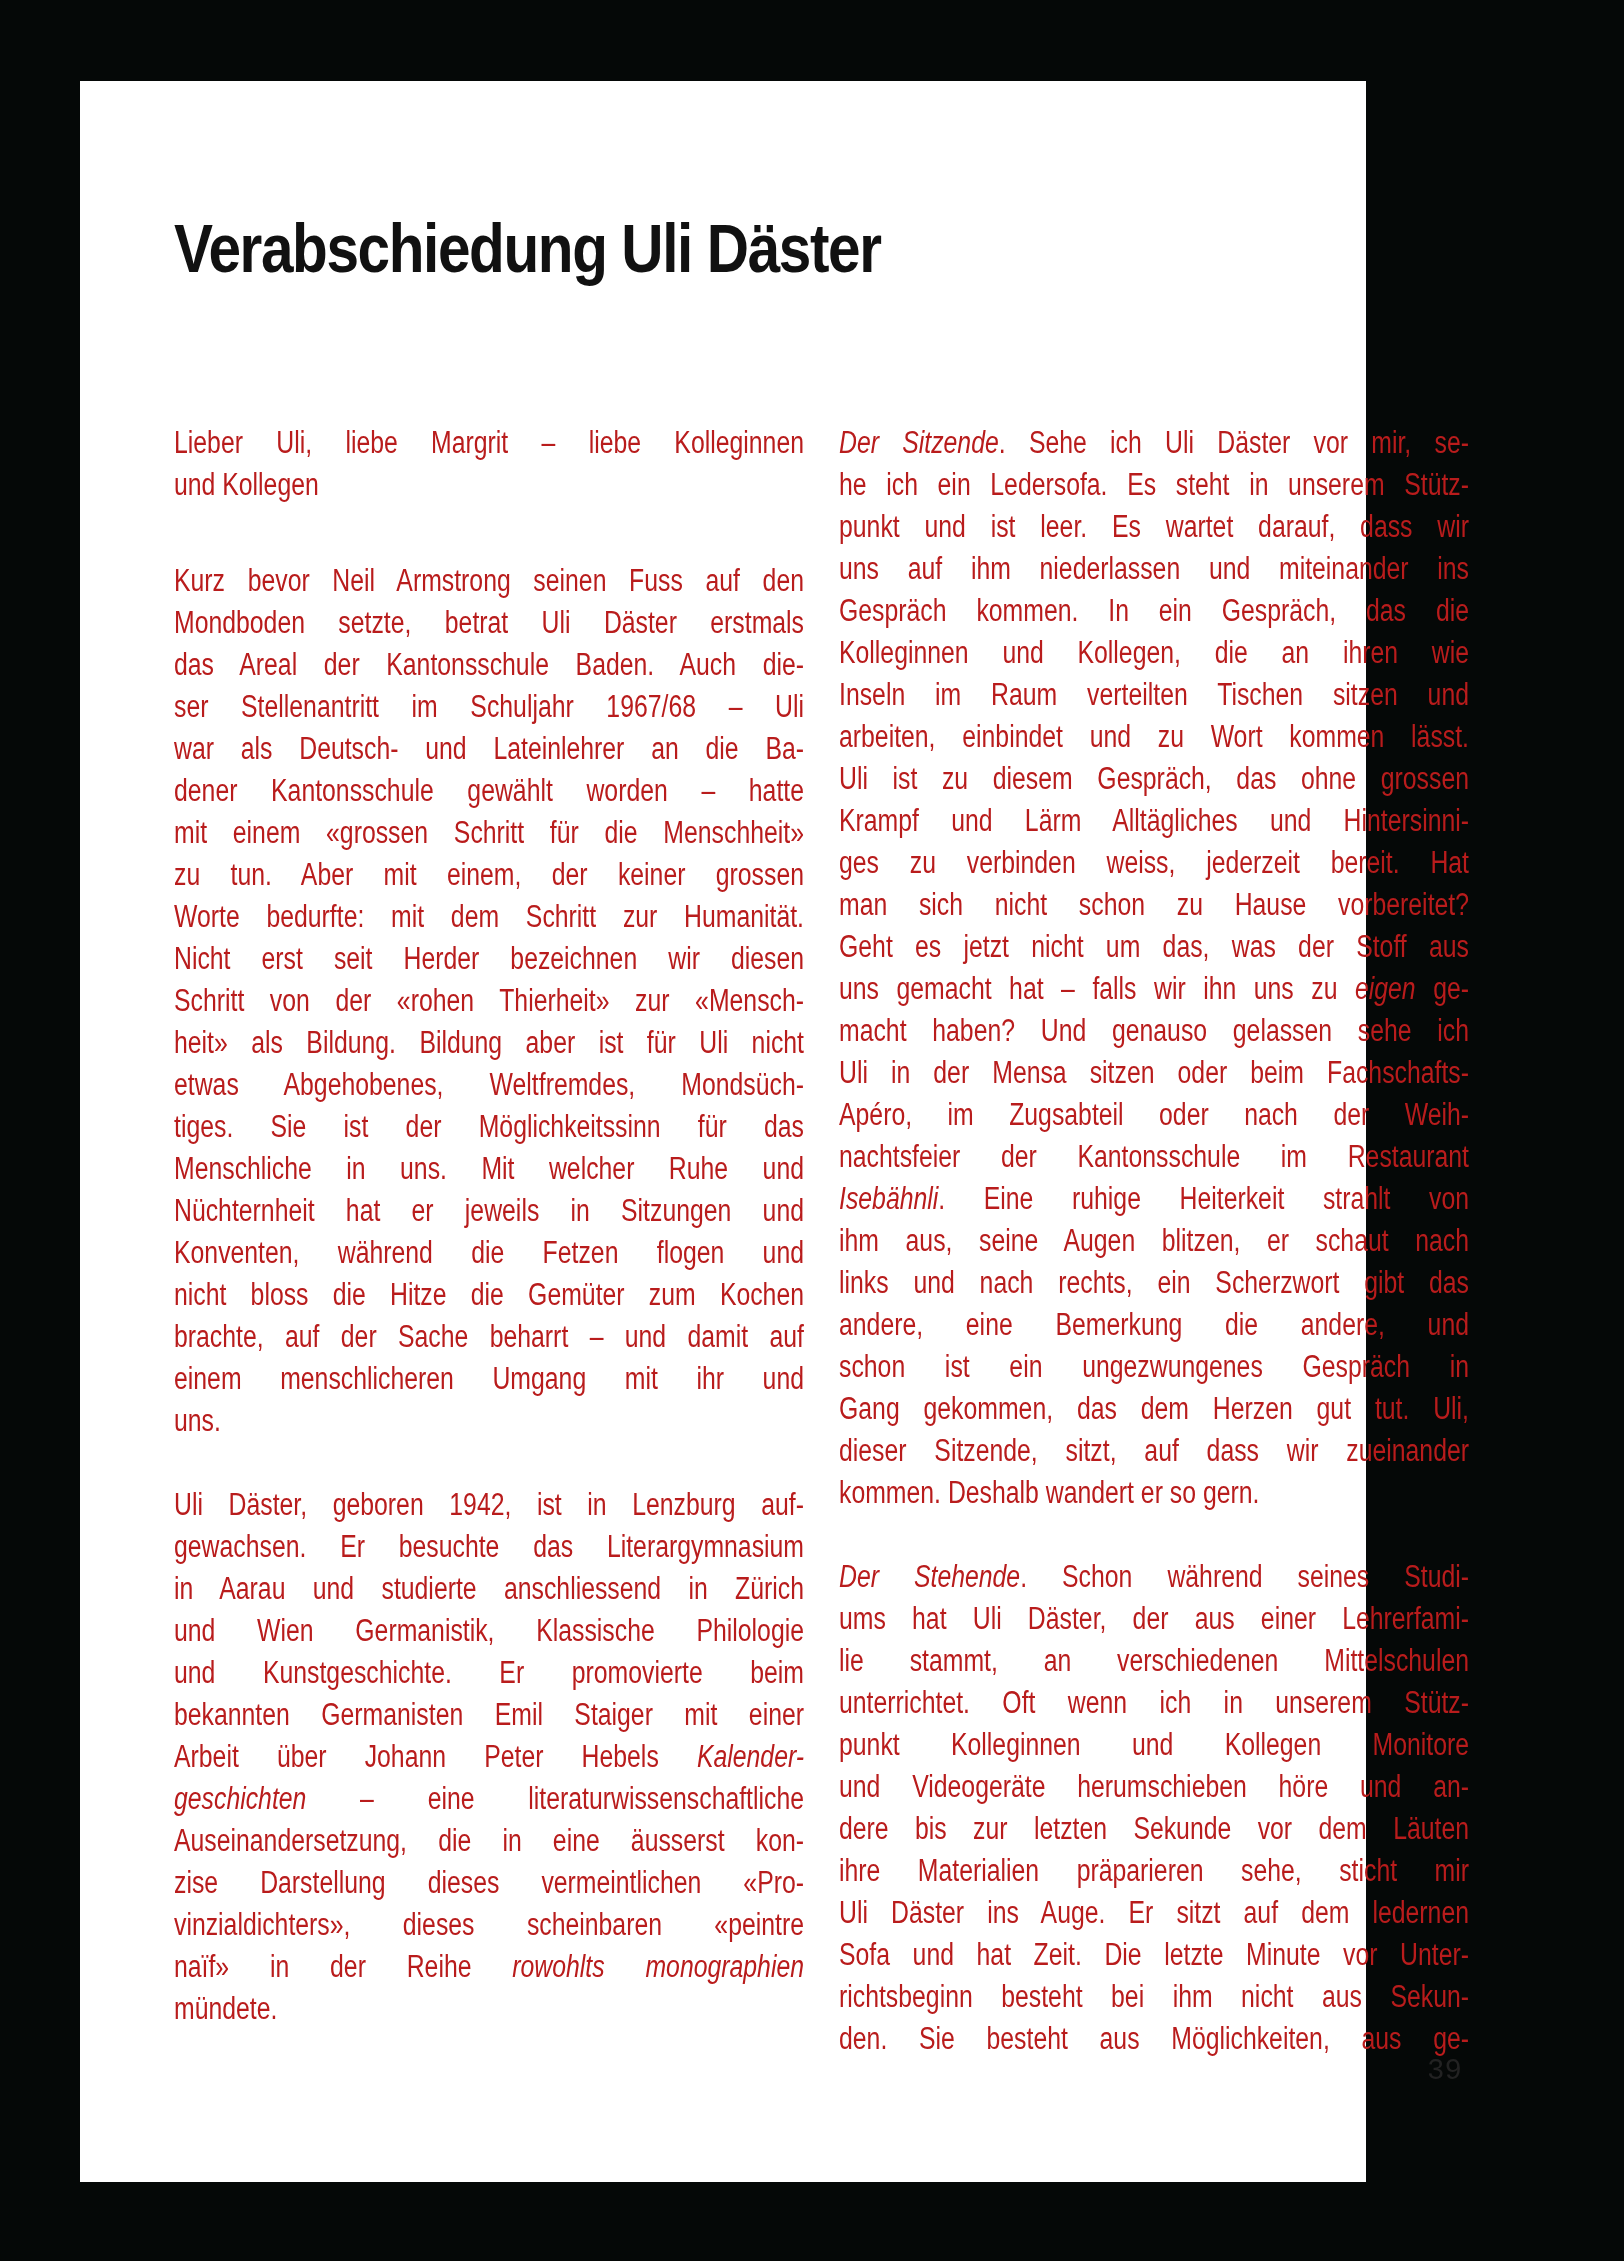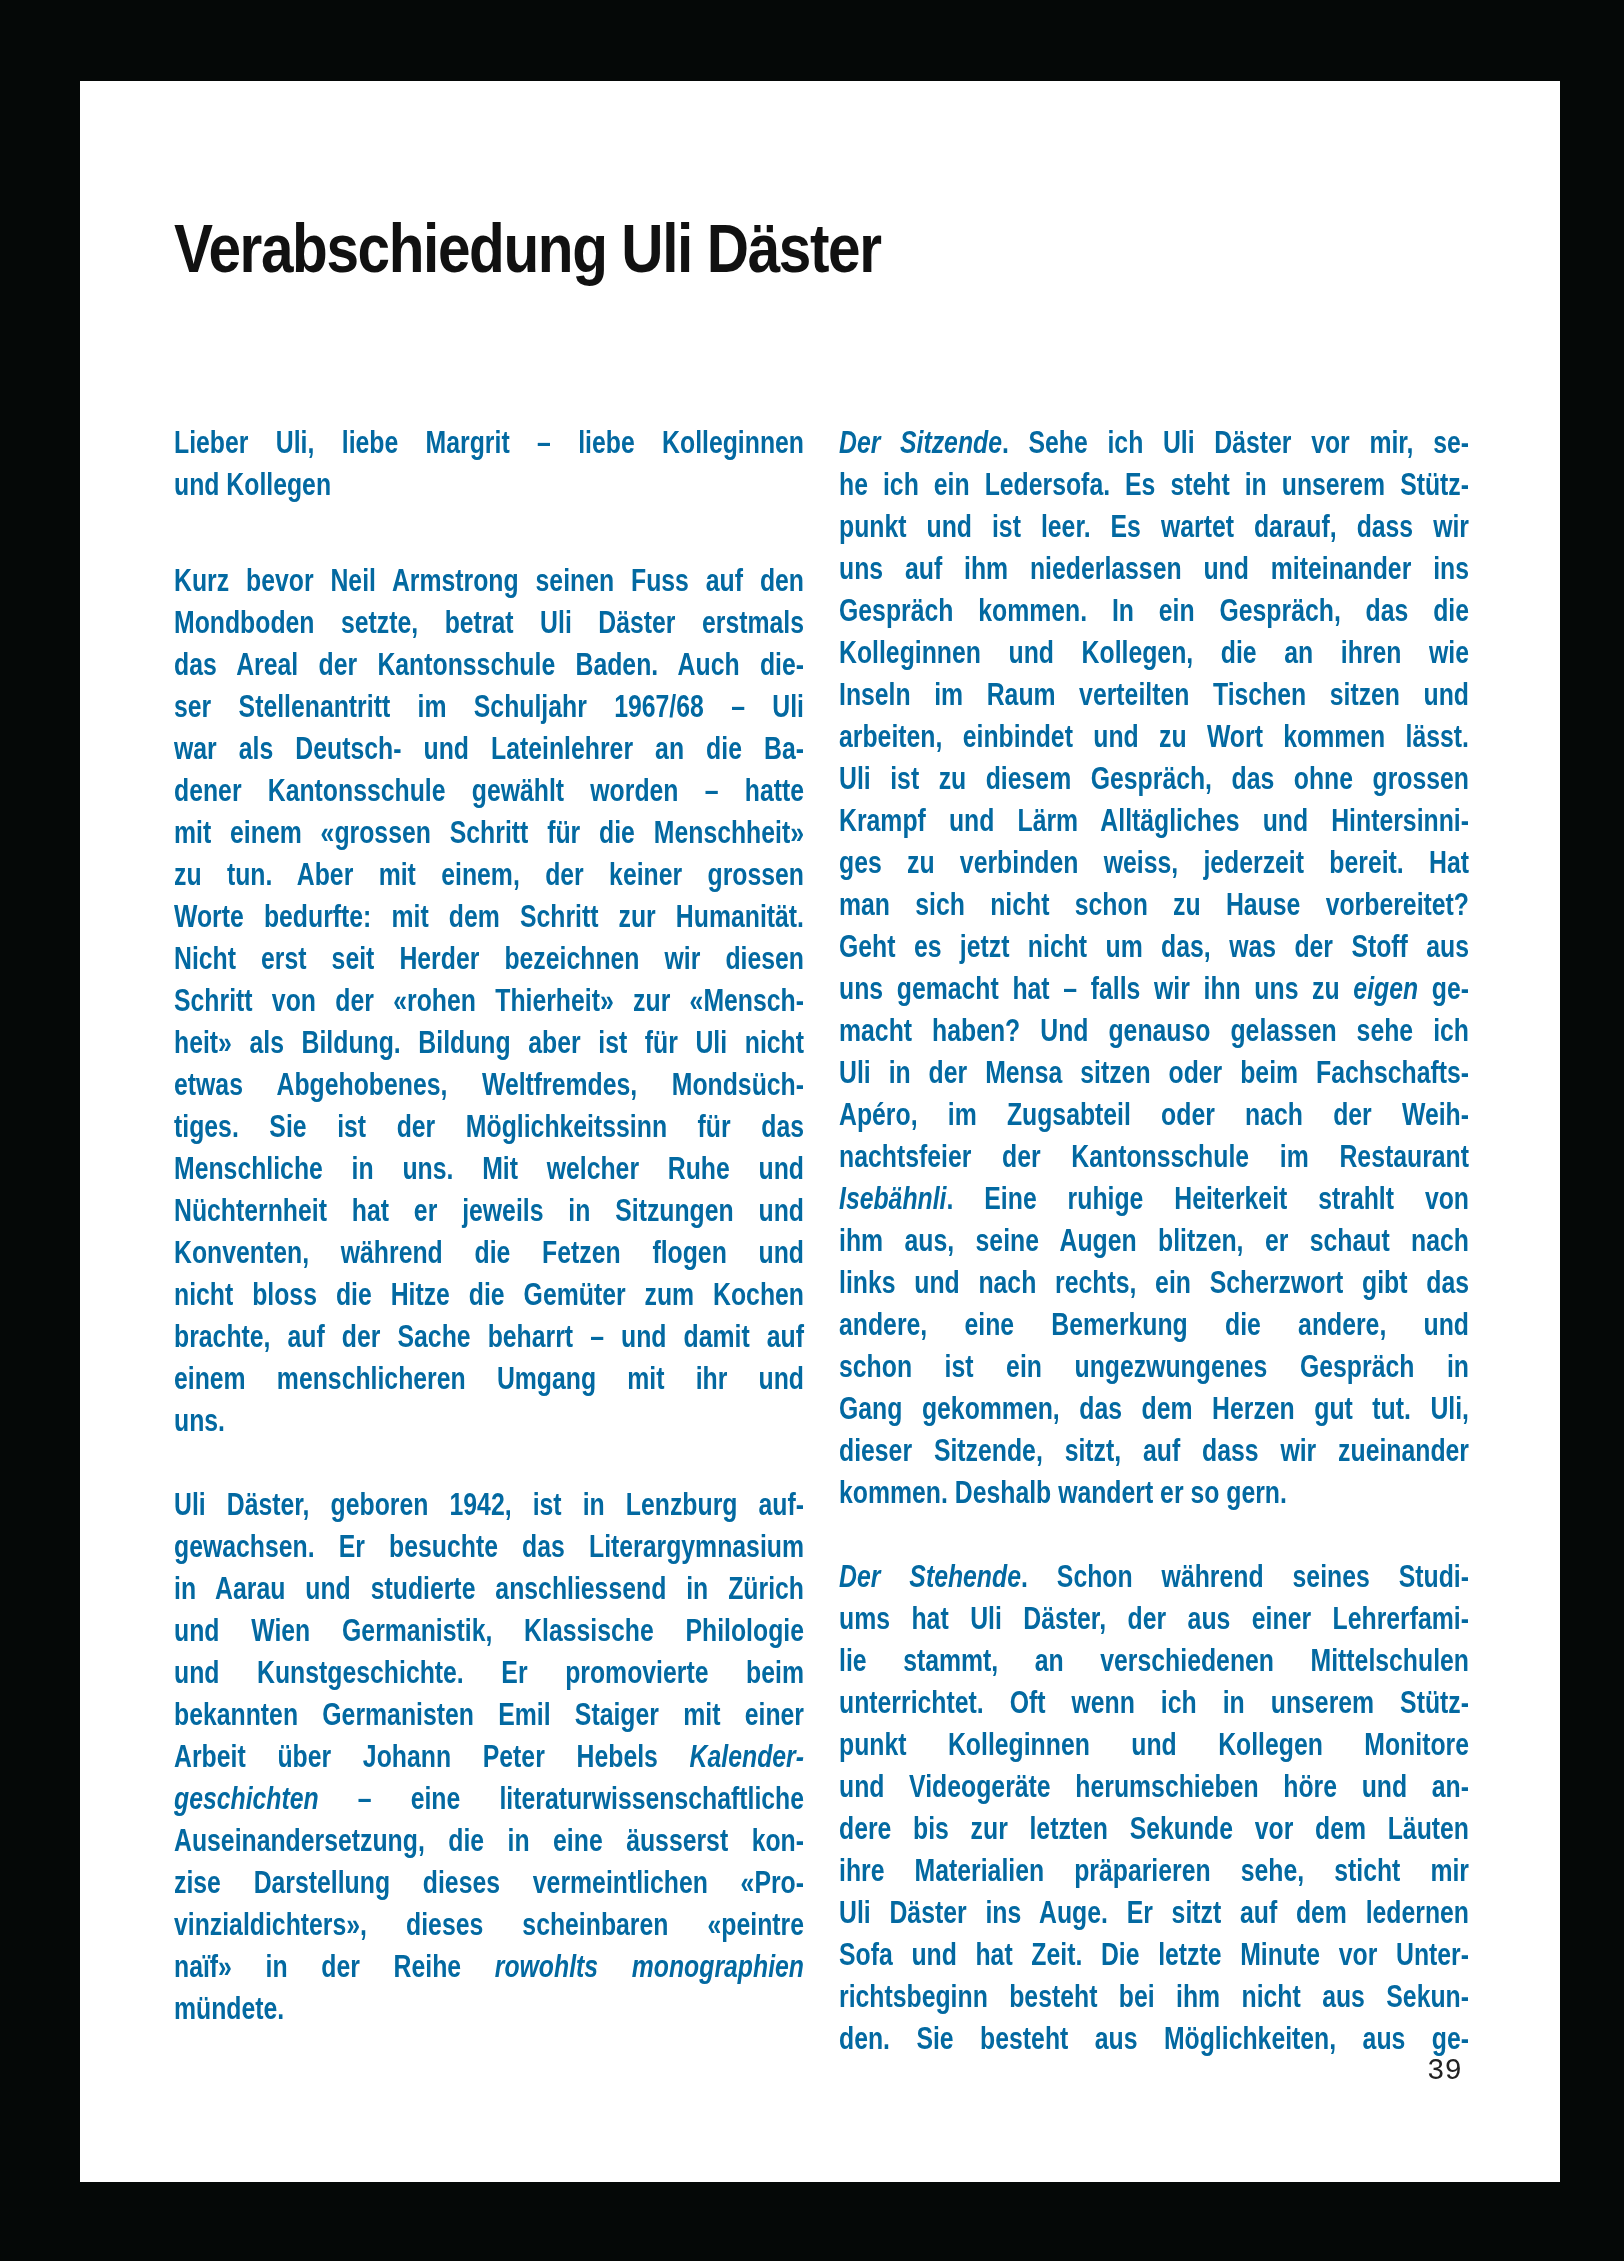--- a/index.html
+++ b/index.html
@@ -1,32 +1,32 @@
 <!DOCTYPE html>
 <html style="font-size:13px"><head>
 <meta charset="utf-8">
 <style>
   html, body { margin:0; padding:0; }
   body {
     width:1624px; height:2261px; background:#050807; position:relative; overflow:hidden;
   }
   .page {
-    position:absolute; left:80px; top:81px; width:1480px; height:2101px;
+    position:absolute; left:80px; top:81px; width:1286px; height:2101px;
     background:#ffffff;
   }
   .title {
     position:absolute; left:94px; top:128px;
     font-family:"Liberation Sans", sans-serif; font-weight:bold;
     font-size:68px; letter-spacing:-1.6px; color:#111;
     transform:scaleX(0.86); transform-origin:left top; white-space:nowrap;
   }
   .col {
     position:absolute; top:341px; width:630px;
     font-family:"Liberation Sans", sans-serif; font-size:31px;
-    line-height:42px; color:#0369a1;font-weight:bold;
+    line-height:42px; color:#b91c1c;
   }
   .col.left { left:94px; }
   .col.right { left:759px; }
   .line {
     display:block; height:42px; white-space:nowrap;
     text-align:justify; text-align-last:justify;
     transform:scaleX(0.80); transform-origin:left top; width:125%;
   }
   .line.last { text-align-last:left; }
   .gap { display:block; height:42px; }

